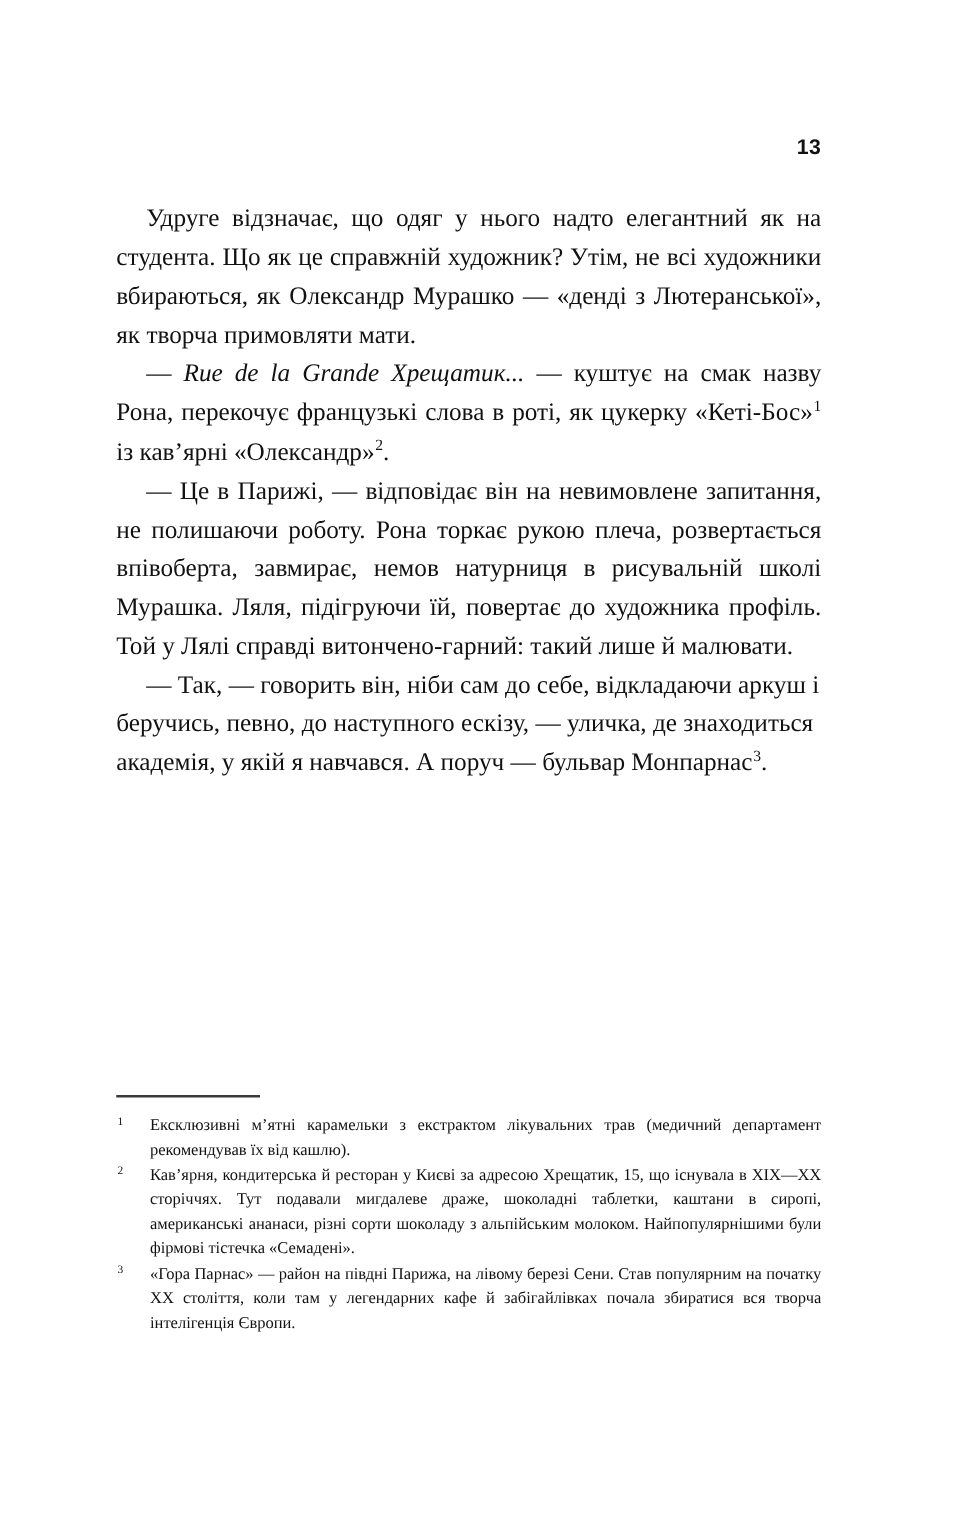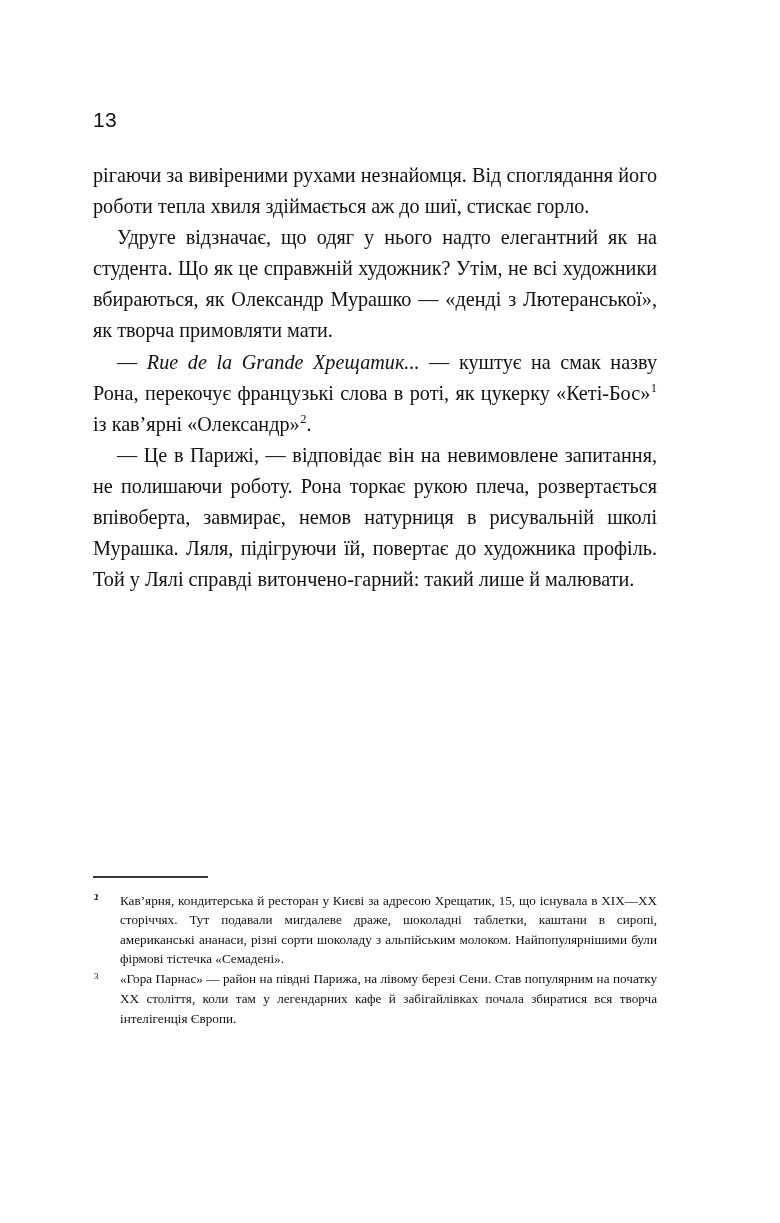--- a/index.html
+++ b/index.html
@@ -17,24 +17,24 @@
     color: #111111;
     box-sizing: border-box;
   }
 
   
   .folio {
     position: absolute;
     top: 108px;
     left: 93px;
     width: 564px;
-    text-align: left;
+    text-align: right;
     font-family: "Liberation Sans", "DejaVu Sans", sans-serif;
-    font-weight: normal;
-    font-size: 21px;
+    font-weight: bold;
+    font-size: 17px;
     letter-spacing: 0.3px;
     color: #111111;
   }
 
   
   .textblock {
     position: absolute;
     top: 160px;
     left: 93px;
     width: 564px;
@@ -101,46 +101,46 @@
 </style>
 </head>
 <body>
 
 <div class="page">
 
   <div class="folio">13</div>
 
   <div class="textblock">
 
-    <p class="textblock-para">
-      <span>рігаючи за вивіреними рухами незнайомця. Від спогля­дання його роботи тепла хвиля здіймається аж до шиї, стискає горло.</span>
-    </p>
 
     <p class="textblock-para indent">
       <span>Удруге відзначає, що одяг у нього надто елегантний як на студента. Що як це справжній художник? Утім, не всі художники вбираються, як Олександр Мурашко — «денді з Лютеранської», як творча примовляти мати.</span>
     </p>
 
 
     <p class="textblock-para indent">
       <span>— </span><span class="it">Rue de la Grande Хрещатик...</span><span> — куштує на смак на­зву Рона, перекочує французькі слова в роті, як цукерку «Кеті-Бос»</span><sup class="fn">1</sup><span> із кав’ярні «Олександр»</span><sup class="fn">2</sup><span>.</span>
     </p>
 
     <p class="textblock-para indent">
       <span>— Це в Парижі, — відповідає він на невимовлене за­питання, не полишаючи роботу. Рона торкає рукою плеча, розвертається впівоберта, завмирає, немов на­турниця в рисувальній школі Мурашка. Ляля, підігрую­чи їй, повертає до художника профіль. Той у Лялі справді витончено-гарний: такий лише й малювати.</span>
     </p>
 
+    <p class="textblock-para indent last-of-para">
+      <span>— Так, — говорить він, ніби сам до себе, відкладаючи аркуш і беручись, певно, до наступного ескізу, — улич­ка, де знаходиться академія, у якій я навчався. А поруч — бульвар Монпарнас</span><sup class="fn">3</sup><span>.</span>
+    </p>
 
   </div>
 
   <div class="footnote-rule"></div>
 
   <div class="footnotes">
 
     <p class="fnote">
-      <span class="marker">1</span>
+      <span class="marker">1</span><span>Ексклюзивні м’ятні карамельки з екстрактом лікувальних трав (медич­ний департамент рекомендував їх від кашлю).</span>
     </p>
 
     <p class="fnote">
       <span class="marker">2</span><span>Кав’ярня, кондитерська й ресторан у Києві за адресою Хрещатик, 15, що існувала в XIX—XX сторіччях. Тут подавали мигдалеве драже, шо­коладні таблетки, каштани в сиропі, американські ананаси, різні сорти шоколаду з альпійським молоком. Найпопулярнішими були фірмові тістечка «Семадені».</span>
     </p>
 
     <p class="fnote">
       <span class="marker">3</span><span>«Гора Парнас» — район на півдні Парижа, на лівому березі Сени. Став популярним на початку XX століття, коли там у легендарних кафе й за­бігайлівках почала збиратися вся творча інтелігенція Європи.</span>
     </p>
 

